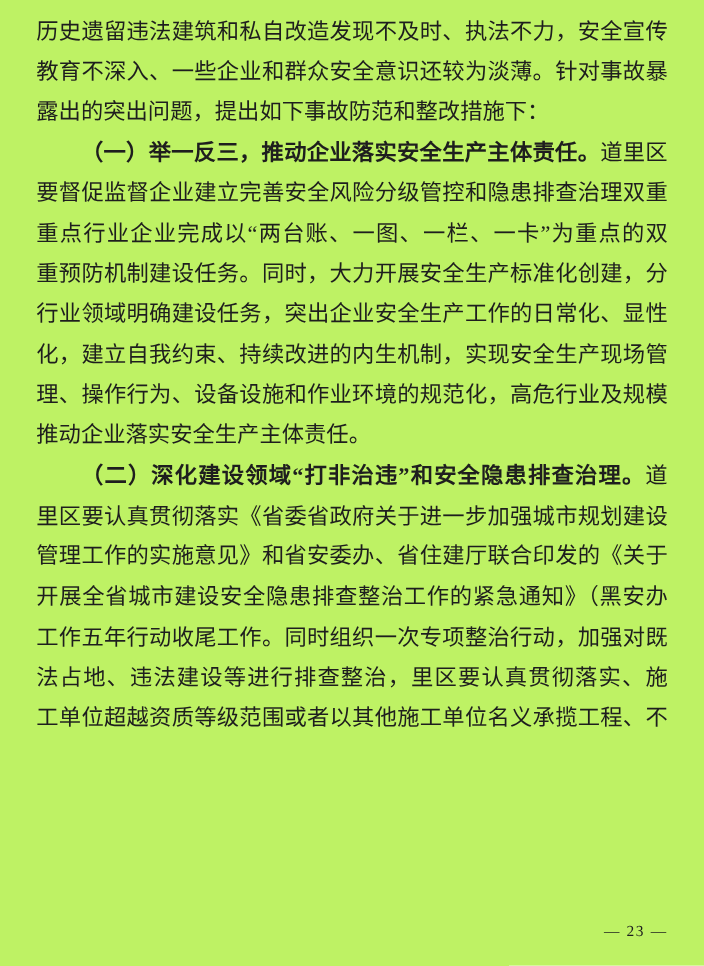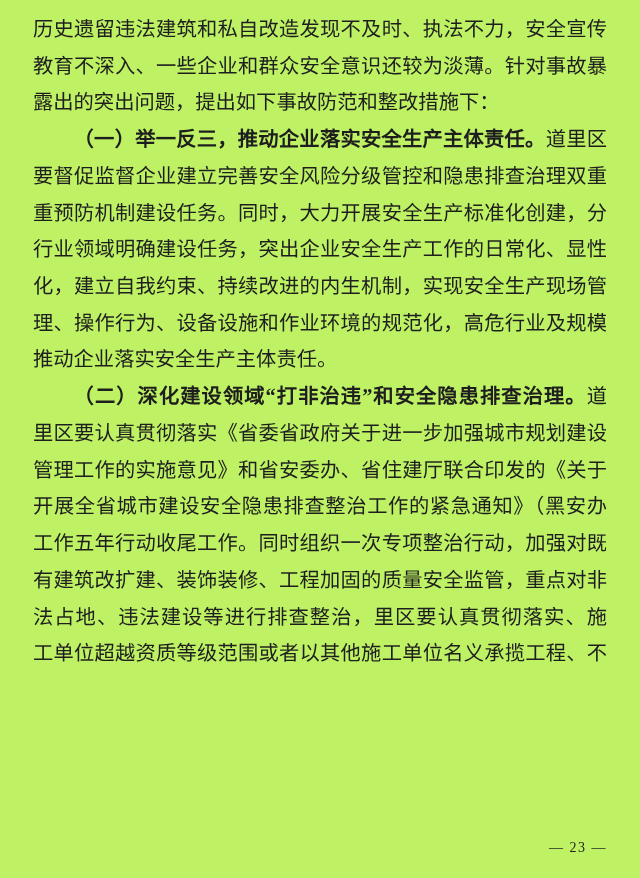--- a/index.html
+++ b/index.html
@@ -56,28 +56,28 @@
 </head>
 <body>
 
 <div class="page">
   <div class="content" id="doc-lines">
       <div class="line"><span class="seg">历史遗留违法建筑和私自改造发现不及时、执法不力，安全宣传</span></div>
       <div class="line"><span class="seg">教育不深入、一些企业和群众安全意识还较为淡薄。针对事故暴</span></div>
       <div class="line para-end"><span class="seg">露出的突出问题，提出如下事故防范和整改措施下：</span></div>
       <div class="line indent"><span class="seg bold">（一）举一反三，推动企业落实安全生产主体责任。</span><span class="seg">道里区</span></div>
       <div class="line"><span class="seg">要督促监督企业建立完善安全风险分级管控和隐患排查治理双重</span></div>
+      <div class="line"><span class="seg">重点行业企业完成以“两台账、一图、一栏、一卡”为重点的双</span></div>
       <div class="line"><span class="seg">重预防机制建设任务。同时，大力开展安全生产标准化创建，分</span></div>
       <div class="line"><span class="seg">行业领域明确建设任务，突出企业安全生产工作的日常化、显性</span></div>
       <div class="line"><span class="seg">化，建立自我约束、持续改进的内生机制，实现安全生产现场管</span></div>
       <div class="line"><span class="seg">理、操作行为、设备设施和作业环境的规范化，高危行业及规模</span></div>
       <div class="line para-end"><span class="seg">推动企业落实安全生产主体责任。</span></div>
       <div class="line indent"><span class="seg bold">（二）深化建设领域“打非治违”和安全隐患排查治理。</span><span class="seg">道</span></div>
       <div class="line"><span class="seg">里区要认真贯彻落实《省委省政府关于进一步加强城市规划建设</span></div>
       <div class="line"><span class="seg">管理工作的实施意见》和省安委办、省住建厅联合印发的《关于</span></div>
       <div class="line"><span class="seg">开展全省城市建设安全隐患排查整治工作的紧急通知》（黑安办</span></div>
       <div class="line"><span class="seg">工作五年行动收尾工作。同时组织一次专项整治行动，加强对既</span></div>
-      <div class="line"><span class="seg">有建筑改扩建、装饰装修、工程加固的质量安全监管，重点对非</span></div>
       <div class="line"><span class="seg">法占地、违法建设等进行排查整治，里区要认真贯彻落实、施</span></div>
       <div class="line"><span class="seg">工单位超越资质等级范围或者以其他施工单位名义承揽工程、不</span></div>
     </div>
   <div class="footer">— 23 —</div>
 </div>
 
 </body></html>

